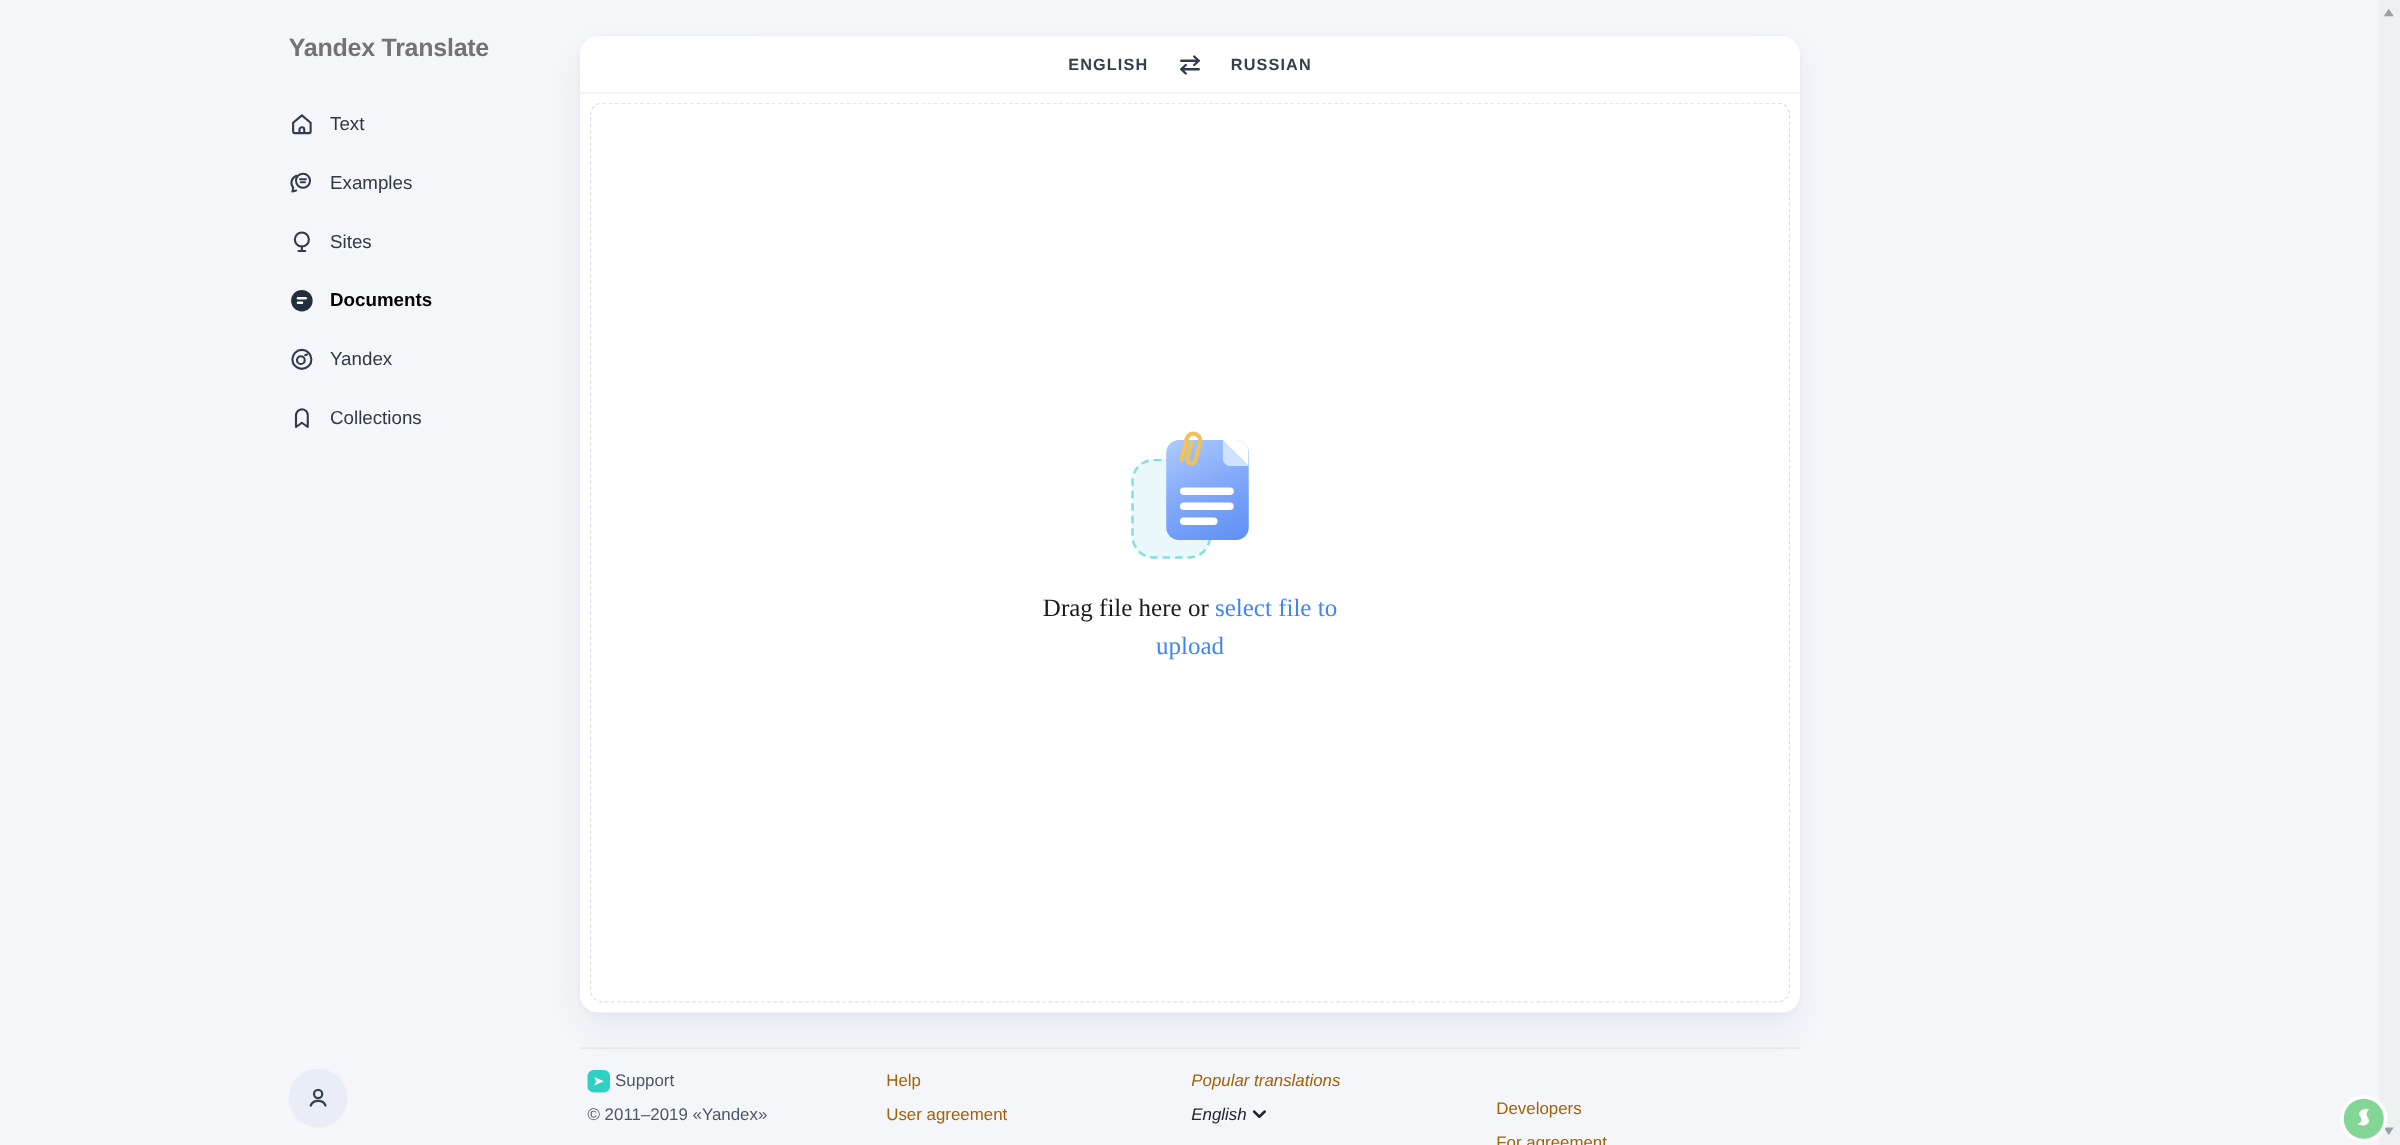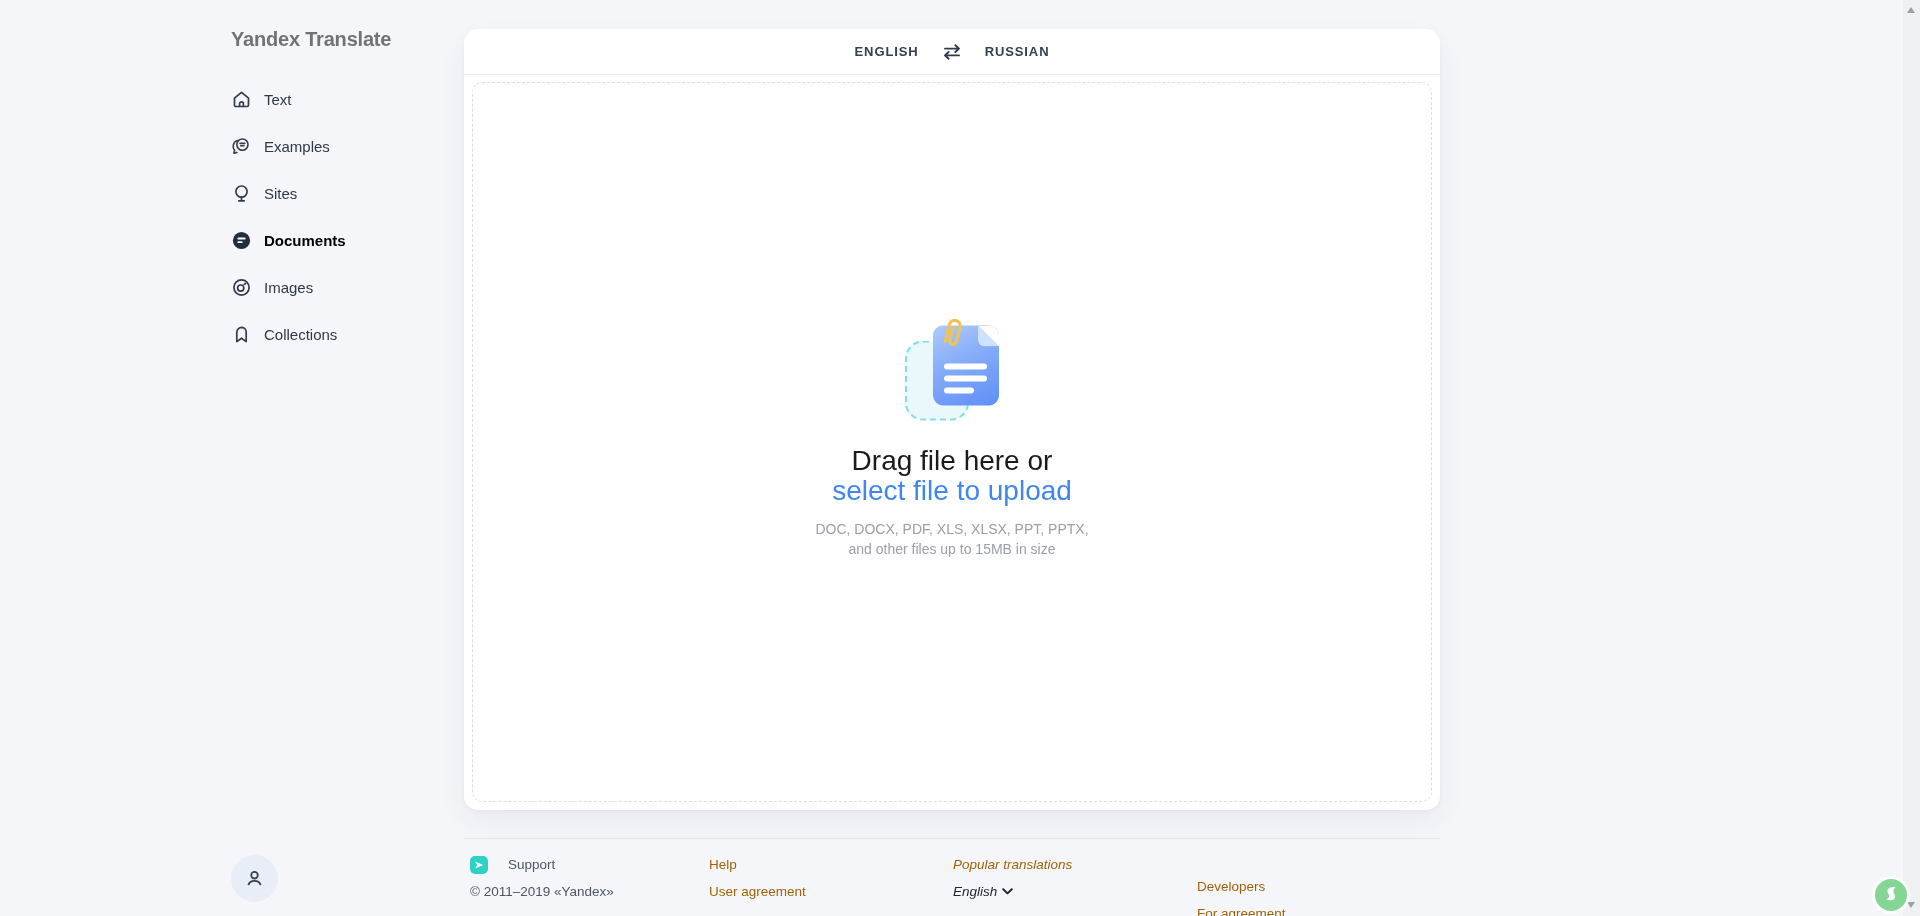--- a/index.html
+++ b/index.html
@@ -63,33 +63,33 @@
   .doc-fold { position:absolute; top:0; right:0; width:21px; height:21px;
     background:#cfe2fd; clip-path:polygon(0 0,0 100%,100% 100%); border-radius:0 0 0 7px; }
   .doc-line { position:absolute; left:11px; height:6px; border-radius:3px; background:#ffffff; }
   .doc-line.l1 { top:38px; width:43px; }
   .doc-line.l2 { top:50px; width:43px; }
   .doc-line.l3 { top:62px; width:30px; }
   .doc-clip { position:absolute; left:34px; top:-9px; }
 
   .dz-title {
     margin-top:24px; width:240px;
-    font-size:28px; line-height:30px; font-weight:500; color:#191b1f;
+    font-size:20px; line-height:30px; font-weight:500; color:#191b1f;font-family:Liberation Serif, serif;
   }
   .dz-title .link { color:#3f86f5; cursor:pointer; }
   .dz-hint { margin-top:13px; font-size:14px; line-height:20px; color:#99a0ac; }
 
   
   .footer-divider { position:absolute; left:464px; top:838px; width:976px; height:1px; background:#e2e3e8; }
   .avatar {
     position:absolute; left:231px; top:855px; width:47px; height:47px; border-radius:50%;
     background:#e9edf6; display:flex; align-items:center; justify-content:center; cursor:pointer;
   }
   .f-col { position:absolute; font-size:13.5px; }
-  .f-row { height:17px; display:flex; align-items:center; gap:20px; }
+  .f-row { height:17px; display:flex; align-items:center; gap:4px; }
   .f-row + .f-row { margin-top:10px; }
   .f-link { color:#a16207; cursor:pointer; text-decoration:none; }
   .f-text { color:#4c5765; }
   .f-lang { color:#21262e; font-weight:500; display:flex; align-items:center; gap:5px; cursor:pointer; }
   .col1 { left:470px; top:856px; }
   .col2 { left:709px; top:856px; }
   .col3 { left:953px; top:856px;font-style:italic; }
   .col4 { left:1197px; top:878px; }
   .support-badge {
     width:18px; height:18px; border-radius:5px; background:#2ed2c4;
@@ -158,21 +158,21 @@
   </div>
 
   <div class="nav-item">
     <span class="nicon">
       <svg width="19" height="19" viewBox="0 0 19 19" fill="none" stroke="#303c4b" stroke-width="1.7" stroke-linecap="round">
         <circle cx="9.5" cy="9.5" r="7.6"></circle>
         <circle cx="8.7" cy="10.1" r="3.1"></circle>
         <path d="M12.2 6.2 l1.4 -0.6"></path>
       </svg>
     </span>
-    <span>Images</span>
+    <span>Yandex</span>
   </div>
 
   <div class="nav-item">
     <span class="nicon">
       <svg width="19" height="19" viewBox="0 0 19 19" fill="none" stroke="#303c4b" stroke-width="1.7" stroke-linecap="round" stroke-linejoin="round">
         <path d="M4.8 16.6 V7.4 a5 5 0 0 1 5 -5 a4.6 4.6 0 0 1 4.4 5 v9.2 l-4.7 -3.4 Z"></path>
       </svg>
     </span>
     <span>Collections</span>
   </div>
@@ -203,24 +203,20 @@
           <div class="doc-line l2"></div>
           <div class="doc-line l3"></div>
         </div>
         <svg class="doc-clip" width="26" height="36" viewBox="0 0 26 36" fill="none">
           <path d="M8 26 L8 9 a5.5 5.5 0 0 1 11 0 L19 24 a3.4 3.4 0 0 1 -6.8 0 L12.2 11" stroke="#f0c35a" stroke-width="3.4" stroke-linecap="round" transform="rotate(14 13 18)"></path>
         </svg>
       </div>
 
       <div class="dz-title"><span>Drag file here or </span><span class="link">select file to upload</span></div>
 
-      <div class="dz-hint">
-        <div>DOC, DOCX, PDF, XLS, XLSX, PPT, PPTX,</div>
-        <div>and other files up to 15MB in size</div>
-      </div>
 
     </div>
   </div>
 </div>
 
 <div class="footer-divider"></div>
 
 <div class="avatar">
   <svg width="23" height="23" viewBox="0 0 23 23" fill="none" stroke="#36424f" stroke-width="1.8" stroke-linecap="round">
     <circle cx="11.5" cy="8.2" r="3.3"></circle>

